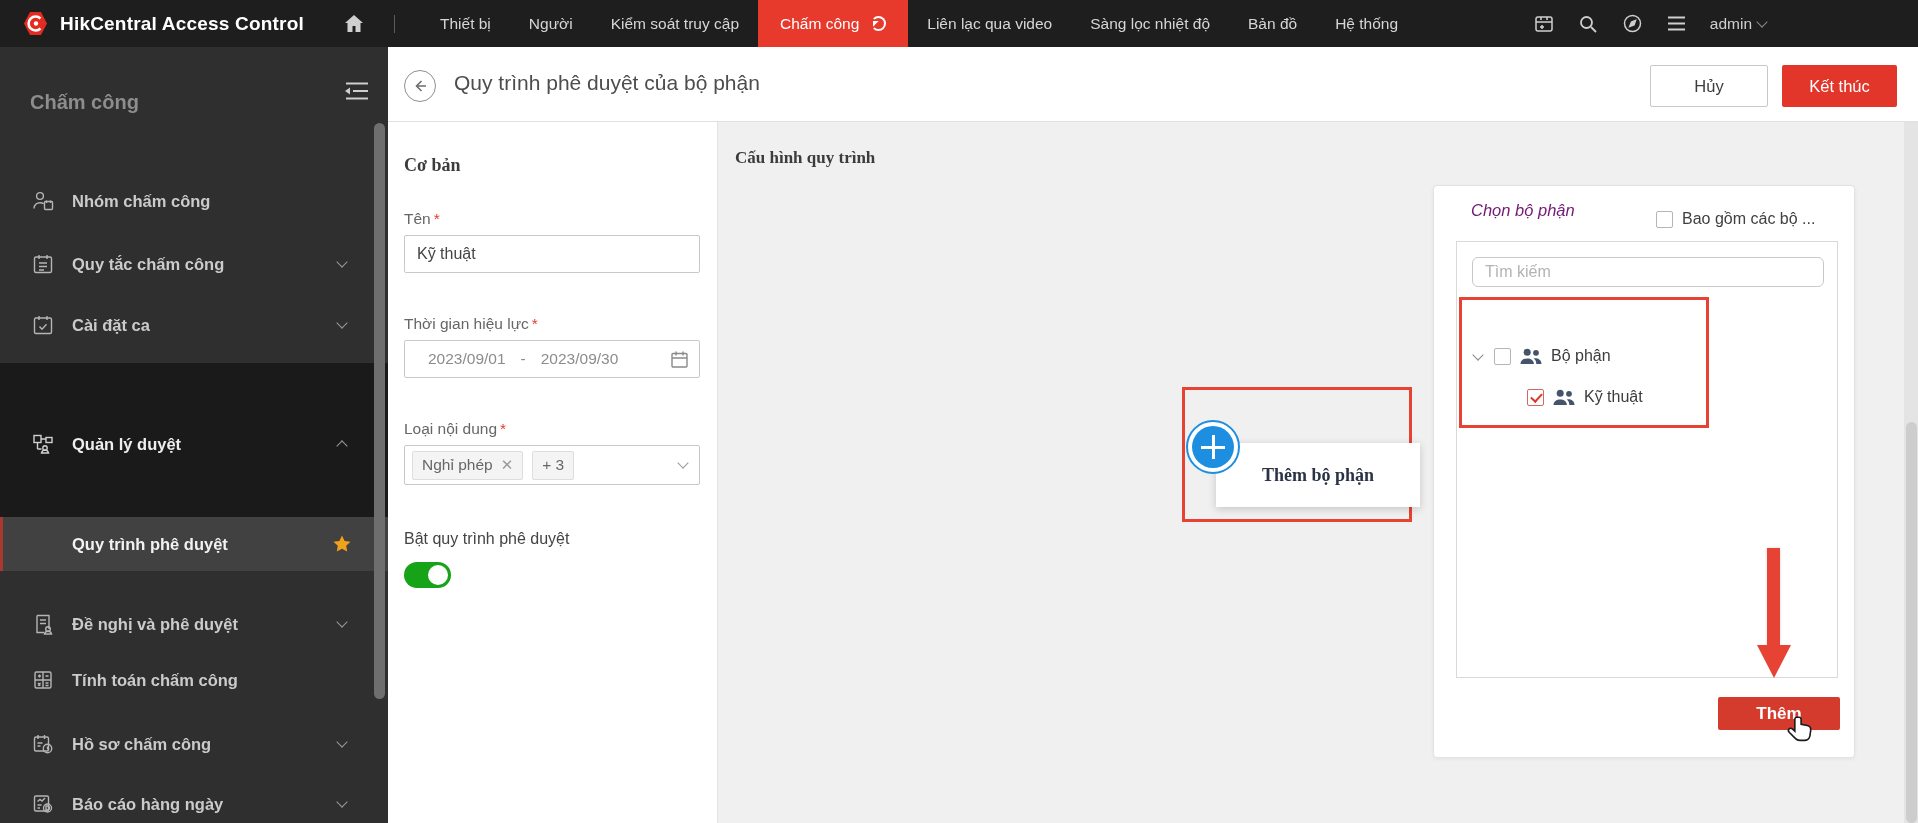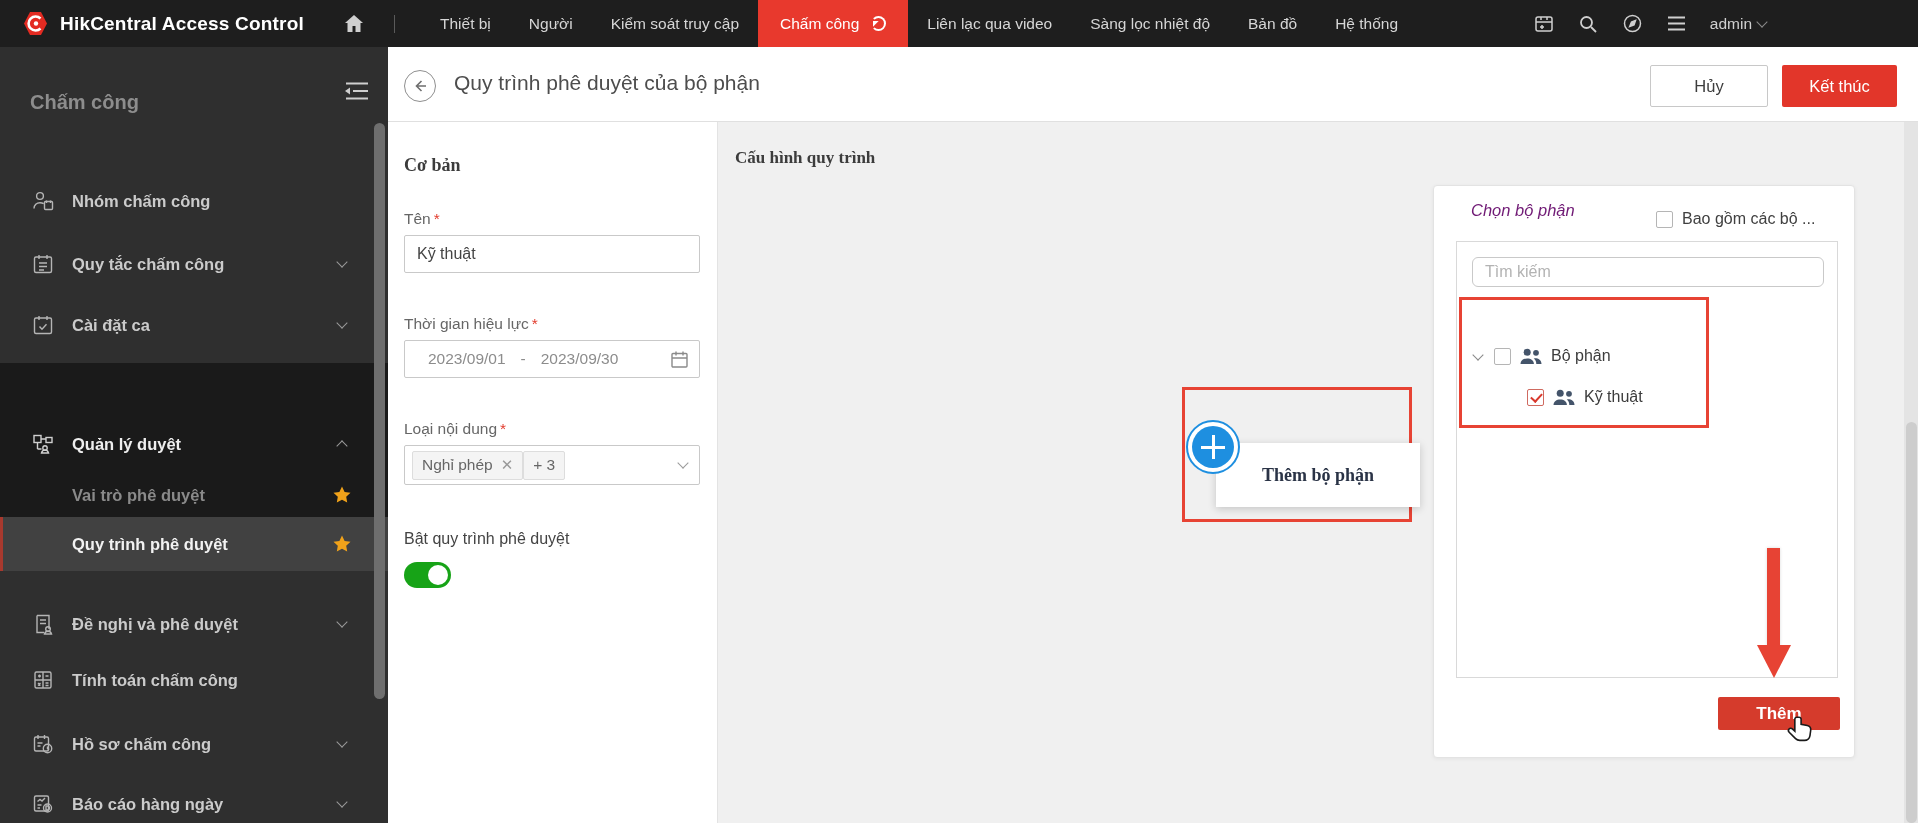--- a/index.html
+++ b/index.html
@@ -56,21 +56,21 @@
   .f-sec{position:absolute;left:16px;top:33px;font-size:18px;}
   .f-label{position:absolute;left:16px;font-size:15.5px;color:#666;}
   .f-label .req{color:#e23a2b;margin-left:3px;}
   .f-input{position:absolute;left:16px;width:296px;height:38px;border:1px solid #c9c9c9;border-radius:2px;background:#fff;
            font-size:16px;color:#444;padding:0 12px;font-family:inherit;}
   .f-daterange{position:absolute;left:16px;width:296px;height:38px;border:1px solid #c9c9c9;border-radius:2px;background:#fff;
            display:flex;align-items:center;color:#8c8c8c;font-size:15.5px;padding-left:23px;cursor:pointer;}
   .f-daterange .sep{margin:0 15px;}
   .f-daterange .cal{margin-left:auto;margin-right:10px;display:flex;}
   .f-multiselect{position:absolute;left:16px;width:296px;height:40px;border:1px solid #c9c9c9;border-radius:2px;background:#fff;
-           display:flex;align-items:center;padding-left:7px;cursor:pointer;}
+           display:flex;align-items:center;padding-left:7px;gap:9px;cursor:pointer;}
   .tag{background:#f4f4f4;border:1px solid #ddd;border-radius:2px;height:29px;display:flex;align-items:center;
        padding:0 9px;font-size:15.5px;color:#666;gap:8px;}
   .tag .x{color:#999;font-size:15px;}
   .f-multiselect .dd{margin-left:auto;margin-right:12px;}
   .toggle{position:absolute;left:16px;width:47px;height:26px;border-radius:13px;background:#17a317;cursor:pointer;}
   .toggle .knob{position:absolute;right:3px;top:3px;width:20px;height:20px;border-radius:50%;background:#fff;}
 
   
   .flow-title{left:735px;top:148px;font-size:17px;}
   .annot{border:3px solid #e74334;background:transparent;}
@@ -245,28 +245,20 @@
             <rect x="15" y="5.5" width="6" height="5"></rect>
           <path d="M10 7h5M6.5 10.5V17M6.5 17h4"></path>
             <circle cx="14" cy="16" r="2.2"></circle>
             <path d="M10.5 21c.5-2 1.8-3 3.5-3s3 1 3.5 3z"></path>
         </svg>
       </span>
       <span class="lbl" style="color:#eee">Quản lý duyệt</span>
       <span class="row-chev chev up"></span>
     </div>
 
-    <div class="sb-sub" style="top:424px">
-      <span class="lbl">Vai trò phê duyệt</span>
-      <span class="star">
-        <svg width="20" height="20" viewBox="0 0 20 20">
-            <path d="M10 1.5l2.6 5.4 5.9.8-4.3 4.1 1 5.8-5.2-2.8-5.2 2.8 1-5.8L1.5 7.7l5.9-.8z" fill="#f0a21a"></path>
-          </svg>
-      </span>
-    </div>
 
     <div class="sb-sub selected" style="top:470px">
       <span class="lbl">Quy trình phê duyệt</span>
       <span class="star">
         <svg width="20" height="20" viewBox="0 0 20 20">
             <path d="M10 1.5l2.6 5.4 5.9.8-4.3 4.1 1 5.8-5.2-2.8-5.2 2.8 1-5.8L1.5 7.7l5.9-.8z" fill="#f0a21a"></path>
           </svg>
       </span>
     </div>
 

